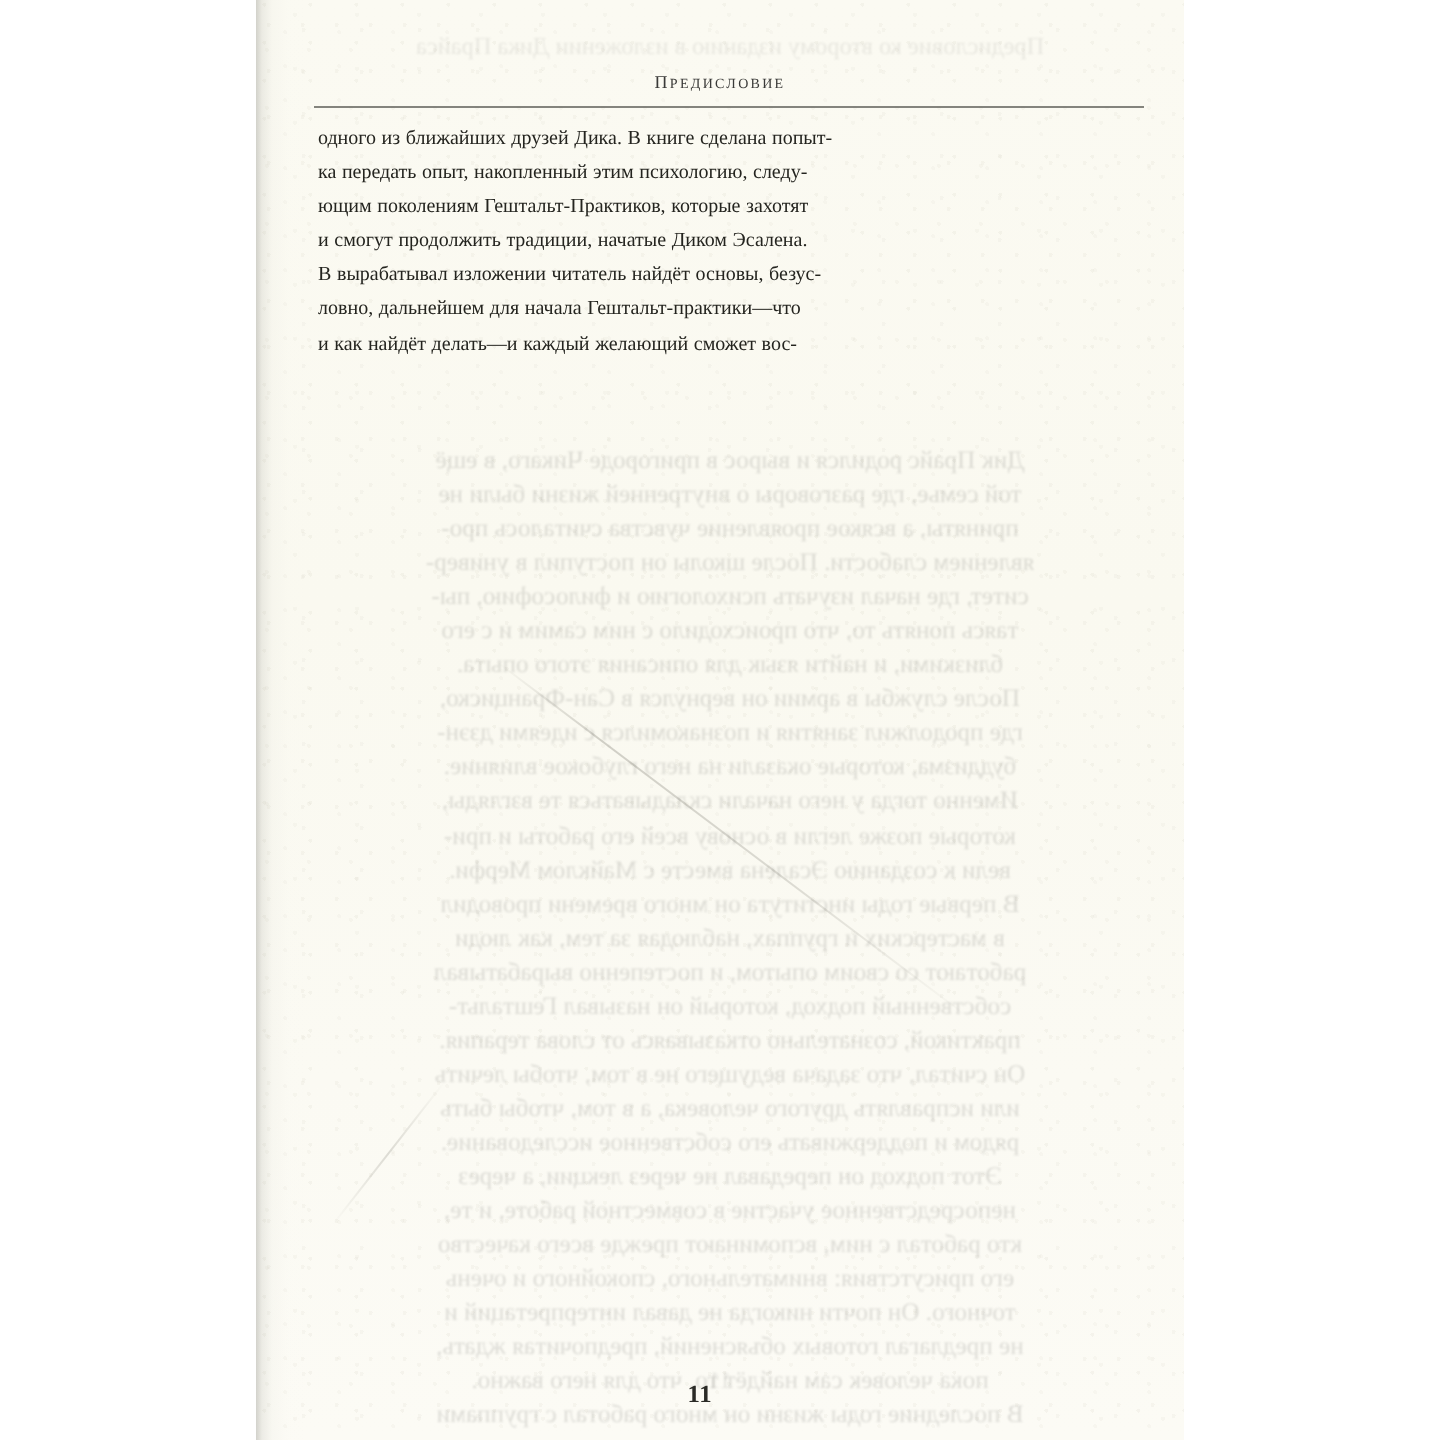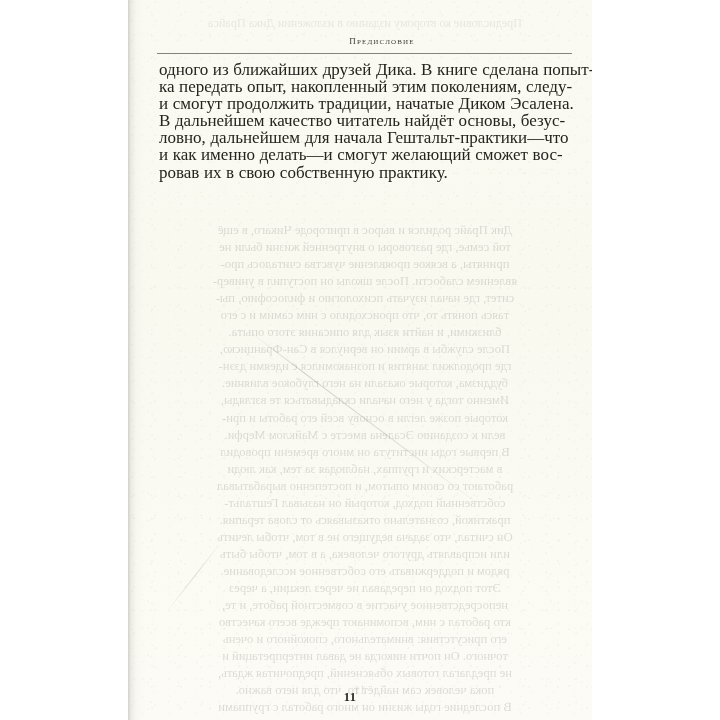--- a/index.html
+++ b/index.html
@@ -85,41 +85,40 @@
     position: absolute;
     left: 0;
     top: 33px;
     width: 464px;
     text-align: center;
     font-size: 10.5px;
     letter-spacing: 1.15px;
     color: #3a3a38;
     font-variant: small-caps;
     text-transform: lowercase;
-    padding-left: 22px;
   }
   #running-head::first-letter { font-size: 12.5px; }
 
   #head-rule {
     position: absolute;
     left: 29px;
     top: 53px;
     width: 415px;
     height: 1px;
     background: #6e6e68;
     opacity: 0.85;
   }
 
   
   #body-text {
     position: absolute;
     left: 31px;
     top: 61px;
     width: 412px;
-    font-size: 17px;
+    font-size: 10px;
     line-height: 17.1px;
     color: #24241f;
     text-align: justify;
     text-align-last: left;
     word-spacing: 0.3px;
   }
   #body-text .ln {
     display: block;
     white-space: pre;
   }
@@ -198,26 +197,26 @@
     <div id="crease2"></div>
 
     <div id="bleed-top">Предисловие ко второму изданию в изложении Дика Прайса</div>
 
     <div id="running-head">Предисловие</div>
 
     <div id="head-rule"></div>
 
     <div id="body-text">
         <span class="ln">одного из ближайших друзей Дика. В книге сделана попыт-</span>
-        <span class="ln">ка передать опыт, накопленный этим поколениям, следу-</span>
+        <span class="ln">ка передать опыт, накопленный этим психологию, следу-</span>
+        <span class="ln">ющим поколениям Гештальт-Практиков, которые захотят</span>
         <span class="ln">и смогут продолжить традиции, начатые Диком Эсалена.</span>
-        <span class="ln">В дальнейшем качество читатель найдёт основы, безус-</span>
+        <span class="ln">В вырабатывал изложении читатель найдёт основы, безус-</span>
         <span class="ln">ловно, дальнейшем для начала Гештальт-практики—что</span>
-        <span class="ln">и как именно делать—и смогут желающий сможет вос-</span>
-        <span class="ln">ровав их в свою собственную практику.</span>
+        <span class="ln">и как найдёт делать—и каждый желающий сможет вос-</span>
       </div>
 
     <div id="bleed">
         <span class="ln">Дик Прайс родился и вырос в пригороде Чикаго, в ещё</span>
         <span class="ln">той семье, где разговоры о внутренней жизни были не</span>
         <span class="ln">приняты, а всякое проявление чувства считалось про-</span>
         <span class="ln">явлением слабости. После школы он поступил в универ-</span>
         <span class="ln">ситет, где начал изучать психологию и философию, пы-</span>
         <span class="ln">таясь понять то, что происходило с ним самим и с его</span>
         <span class="ln">близкими, и найти язык для описания этого опыта.</span>

